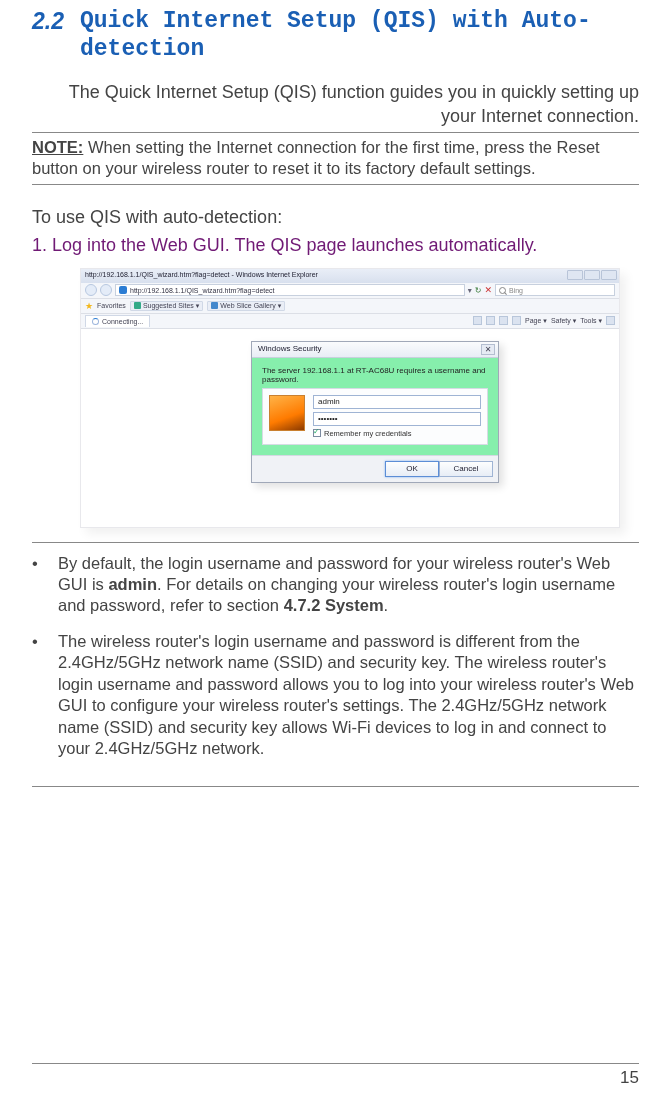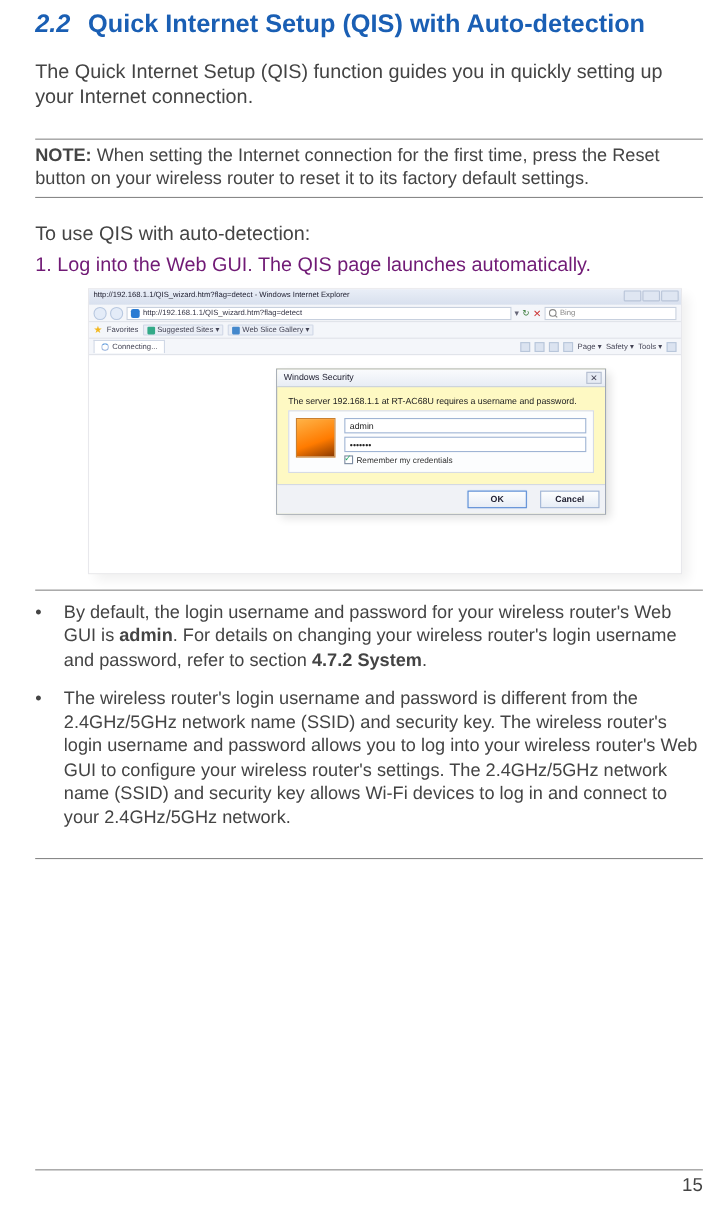--- a/index.html
+++ b/index.html
@@ -13,37 +13,38 @@
     position: relative;
   }
   .section-heading {
     color: #1a5fb4;
     font-size: 23px;
     font-weight: 700;
     line-height: 1.2;
     margin-bottom: 18px;
   }
   .section-heading .num { display: inline-block; width: 48px; vertical-align: top; font-style: italic; }
-  .section-heading .title { display: inline-block; width: 540px; vertical-align: top; }
+  .section-heading .title { display: inline-block; width: 540px; vertical-align: top; font-family: Liberation Mono, monospace; }
   .body-text {
     font-size: 18px;
     line-height: 1.3;
     color: #444;
-    margin-bottom: 26px;
+    margin-bottom: 4px;
+    text-align: right;
   }
   .note-block {
     border-top: 1px solid #888;
     border-bottom: 1px solid #888;
     padding: 4px 0 6px 0;
     margin: 4px 0 22px 0;
     font-size: 16.5px;
     line-height: 1.25;
     color: #444;
   }
-  .note-block .note-label { font-weight: 700; }
+  .note-block .note-label { font-weight: 700; text-decoration: underline; }
   .subheading { font-size: 18px; color: #444; margin: 6px 0 6px 0; }
   .step { font-size: 18px; color: #701a75; margin: 4px 0 10px 0; line-height: 1.3; }
   .screenshot {
     width: 540px;
     height: 260px;
     margin: 0 0 14px 48px;
     background: linear-gradient(#f9f9fb, #f0f0f4);
     border: 1px solid #e8e8ec;
     position: relative;
     box-shadow: 6px 6px 10px rgba(0,0,0,0.06);
@@ -92,22 +93,22 @@
   }
   .tab { background: #fff; border: 1px solid #d0d8e6; border-bottom:none; padding: 1px 6px; height:12px; display:flex; align-items:center; gap:3px; }
   .spin { width:7px; height:7px; border:1px solid #9db6dd; border-top-color:#2b7cd3; border-radius:50%; }
   .cmdbar .right { margin-left:auto; display:flex; gap:4px; align-items:center; }
   .tool-ic { width:9px; height:9px; background:#dbe3f0; border:1px solid #b8c6da; }
   .content-area { flex:1; background:#fff; height: calc(100% - 60px); position:relative; }
 
   .dialog {
     position: absolute;
     left: 170px; top: 12px;
-    width: 300px;
-    background: #fef9c3;
+    width: 248px;
+    background: #86efac;
     border: 1px solid #a0a8b8;
     box-shadow: 4px 4px 8px rgba(0,0,0,0.12);
     font-size: 8px;
     color: #333;
   }
   .dlg-title {
     height: 16px;
     background: linear-gradient(#fafbfd, #e8edf5);
     border-bottom: 1px solid #c8d0dd;
     font-size: 8px; color: #223;
@@ -131,21 +132,21 @@
   .cred-input {
     height: 14px; border: 1px solid #9fb4d4; background: #fff;
     font-size: 8px; padding: 0 4px; margin-bottom: 3px; display:flex; align-items:center;
     color:#222;
   }
   .remember { font-size: 7.5px; color:#333; display:flex; gap:3px; margin-top:2px; }
   .cb { width:8px; height:8px; border:1px solid #7a8aa0; background:#fff; position:relative; }
   .cb::after { content:"✓"; position:absolute; font-size:8px; color:#2a6; left:-1px; top:-3px; }
   .dlg-buttons {
     background: #f0f2f6; border-top:1px solid #d4d9e2;
-    padding: 5px; display:flex; justify-content:flex-end; gap:12px;font-weight:bold;
+    padding: 5px; display:flex; justify-content:flex-end; gap:0;
   }
   .dlg-btn {
     min-width: 54px; height: 16px; font-size: 8px;
     border: 1px solid #9fb4d4; background: linear-gradient(#fdfefe, #e7edf6);
     text-align:center; line-height:14px; color:#223;
   }
   .dlg-btn.primary { border-color:#5b8dd6; box-shadow: 0 0 2px #7fb2f0; }
 
   .notes-block {
     border-top: 1px solid #888;

